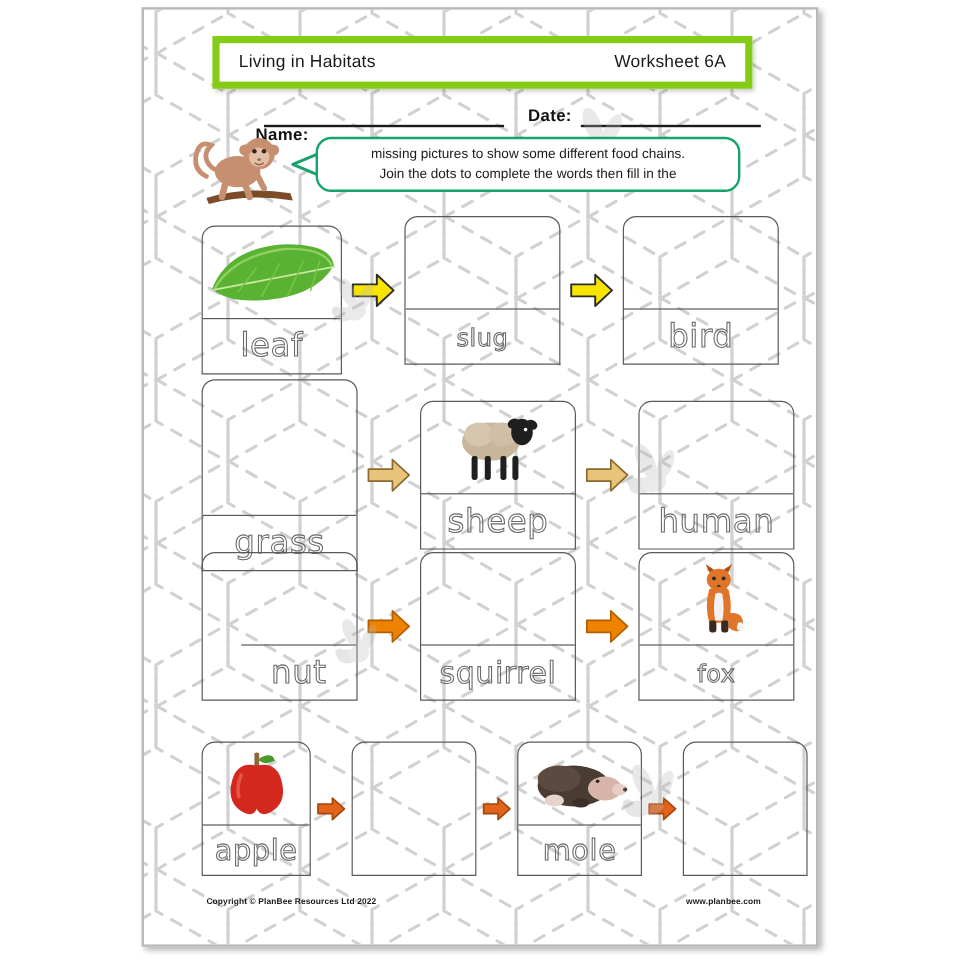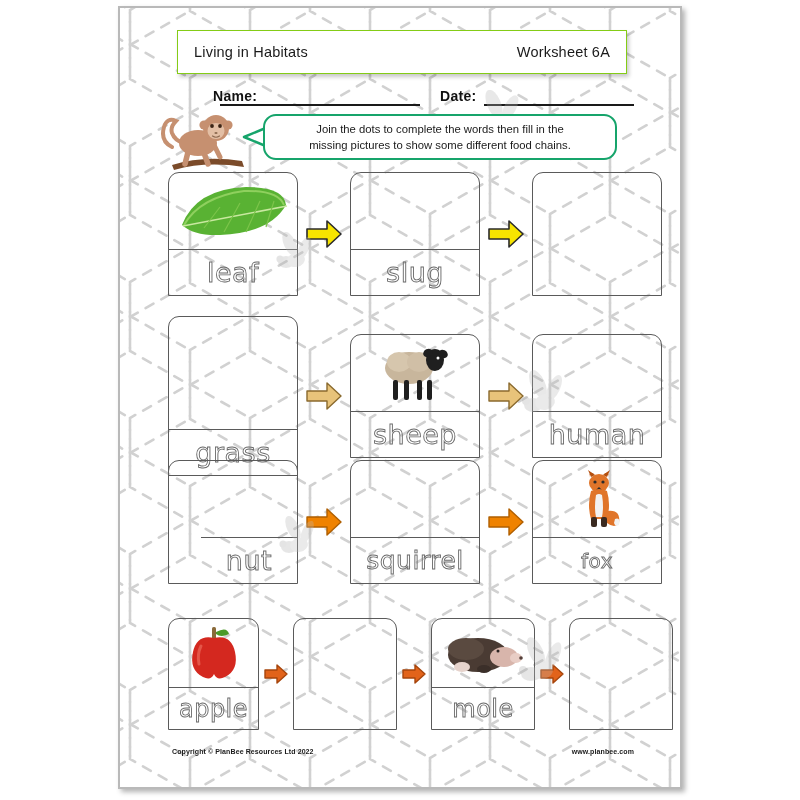--- a/index.html
+++ b/index.html
@@ -40,21 +40,21 @@
     pointer-events: none;
     opacity: 0.30;
   }
 
   
   #titlebar {
     position: absolute;
     left: 57px; top: 22px;
     width: 450px; height: 44px;
     background: #ffffff;
-    border: 1px solid #84cc16;
+    border: 6px solid #84cc16;
     box-shadow: 2px 3px 4px rgba(0,0,0,0.22);
     display: flex;
     align-items: center;
     justify-content: space-between;
     padding: 0 16px;
     box-sizing: border-box;
   }
   .title-text {
     font-size: 14.5px;
     color: #1a1a1a;
@@ -267,21 +267,21 @@
           <use href="#hexcell" x="-70" y="824"></use>
       </g>
     </svg>
 
     <div id="titlebar">
       <span class="title-text">Living in Habitats</span>
       <span class="title-text">Worksheet 6A</span>
     </div>
 
     <div id="namedate">
-      <span class="nd-label" style="left:0; top:2px;padding-left:41px;">Name:</span>
+      <span class="nd-label" style="left:0; top:18px;padding-left:41px;">Name:</span>
       <div class="nd-rule" style="left:48px; top:18px; width:200px;"></div>
       <span class="nd-label" style="left:268px; top:2px;">Date:</span>
       <div class="nd-rule" style="left:312px; top:18px; width:150px;"></div>
     </div>
 
     <svg class="bee" style="left:350px; top:82px; width:56px; height:50px;" viewBox="0 0 56 50">
       <ellipse cx="24" cy="14" rx="7" ry="15" fill="#b5b5b5" transform="rotate(-22 24 14)"></ellipse>
       <ellipse cx="40" cy="18" rx="6" ry="14" fill="#bdbdbd" transform="rotate(28 40 18)"></ellipse>
       <ellipse cx="20" cy="33" rx="9" ry="7" fill="#b0b0b0"></ellipse>
       <ellipse cx="31" cy="30" rx="10" ry="8" fill="#bcbcbc" transform="rotate(-12 31 30)"></ellipse>
@@ -307,57 +307,60 @@
       <circle cx="62" cy="23" r="1.9" fill="#3b2415"></circle>
       <ellipse cx="58" cy="30" rx="1.6" ry="1.1" fill="#8d6a50"></ellipse>
       <path d="M54.5 33 Q58 35.5 61.5 33" stroke="#8d6a50" stroke-width="1.2" fill="none" stroke-linecap="round"></path>
     </svg>
 
     <svg id="bubble-tail" viewBox="0 0 30 26">
       <path d="M28 3 L4 13 L28 23 Z" fill="#ffffff" stroke="#16a46b" stroke-width="2.5" stroke-linejoin="round"></path>
       <rect x="24" y="2" width="8" height="22" fill="#ffffff"></rect>
     </svg>
     <div id="bubble">
+      <span class="line">missing pictures to show some different food chains.</span>
       <span class="line">Join the dots to complete the words then fill in the</span>
-      <span class="line">missing pictures to show some different food chains.</span>
     </div>
 
     <div class="chain-row" style="left:48px; top:164px;">
 
-      <div class="card" style="width:130px; height:124px;">
+      <div class="card" style="width:117px; height:124px;margin-top:16px;">
         <div class="card-pic">
           <svg width="118" height="60" viewBox="0 0 118 60">
             <path d="M8 44 Q22 8 72 6 Q110 6 112 24 Q96 52 46 54 Q20 55 8 44 Z" fill="#59b233"></path>
             <path d="M10 44 Q26 16 70 10 Q104 9 110 24" fill="none" stroke="#8fd05e" stroke-width="2"></path>
             <path d="M9 45 L113 25" stroke="#c9e8a0" stroke-width="1.6"></path>
             <path d="M30 47 L46 26 M50 51 L66 22 M72 51 L86 20 M92 46 L100 20" stroke="#7cc44a" stroke-width="1.2" fill="none"></path>
           </svg>
         </div>
         <div class="card-word" style="height:46px;">
           <span class="dotword" style="font-size:27px;">leaf</span>
         </div>
       </div>
 
       <svg class="arrow" style="margin:0 7px;" width="38" height="30" viewBox="0 0 38 30">
         <path d="M2 10 H22 V2 L36 15 L22 28 V20 H2 Z" fill="#f7e400" stroke="#2b2b2b" stroke-width="1.6" stroke-linejoin="round"></path>
       </svg>
 
       <div class="card" style="width:130px; height:124px;">
         <div class="card-pic"></div>
         <div class="card-word" style="height:46px;">
-          <span class="dotword" style="font-size:27px;text-align:right;">slug</span>
+          <span class="dotword" style="font-size:20px;text-align:right;">slug</span>
         </div>
       </div>
 
       <svg class="arrow" style="margin:0 7px;" width="38" height="30" viewBox="0 0 38 30">
         <path d="M2 10 H22 V2 L36 15 L22 28 V20 H2 Z" fill="#f7e400" stroke="#2b2b2b" stroke-width="1.6" stroke-linejoin="round"></path>
       </svg>
 
       <div class="card" style="width:130px; height:124px;">
         <div class="card-pic"></div>
+        <div class="card-word" style="height:46px;">
+          <span class="dotword" style="font-size:27px;">bird</span>
+        </div>
       </div>
     </div>
 
     <svg class="bee" style="left:148px; top:224px; width:50px; height:46px;" viewBox="0 0 50 46">
       <ellipse cx="22" cy="12" rx="6" ry="13" fill="#b5b5b5" transform="rotate(-25 22 12)"></ellipse>
       <ellipse cx="36" cy="16" rx="5" ry="12" fill="#bdbdbd" transform="rotate(25 36 16)"></ellipse>
       <ellipse cx="18" cy="30" rx="8" ry="6" fill="#b0b0b0"></ellipse>
       <ellipse cx="28" cy="28" rx="9" ry="7" fill="#bcbcbc" transform="rotate(-12 28 28)"></ellipse>
       <circle cx="12" cy="27" r="3.6" fill="#a8a8a8"></circle>
     </svg>

